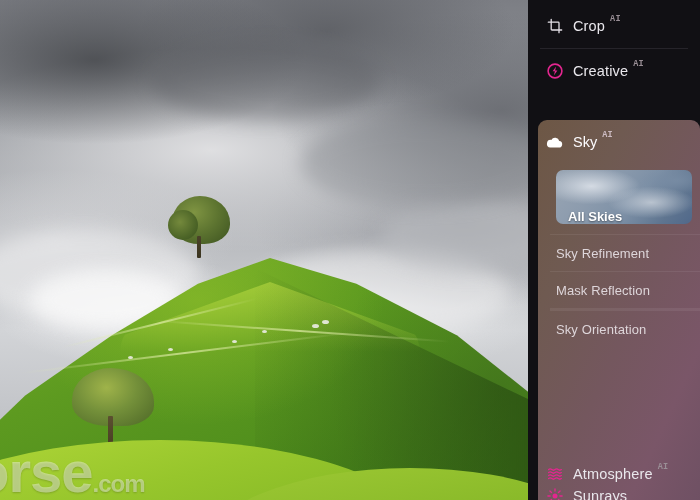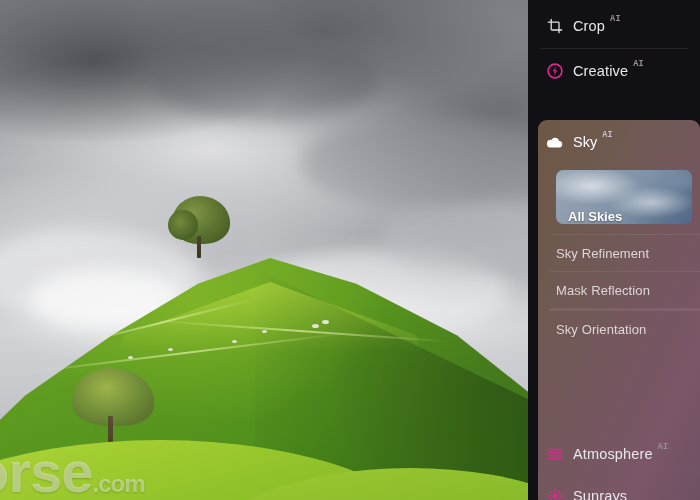--- a/index.html
+++ b/index.html
@@ -278,21 +278,21 @@
     <div class="sub-div"></div>
 
     <div class="sub-div"></div>
 
     <div class="sub-div"></div>
     <div class="sub-row">
       <span class="label">Sky Orientation</span>
     </div>
   </div>
 
-  <div class="row" style="position:absolute;left:0;top:432px;width:158px;">
+  <div class="row" style="position:absolute;left:0;top:452px;width:158px;">
     <span class="icon">
       <svg width="16" height="14" viewBox="0 0 16 14" stroke="#e3268f" stroke-width="1.25" fill="none" stroke-linecap="round">
         <path d="M1.6 2.6 q1.6-1.3 3.2 0 t3.2 0 t3.2 0 t3.2 0"></path>
         <path d="M1.6 5.6 q1.6-1.3 3.2 0 t3.2 0 t3.2 0 t3.2 0"></path>
         <path d="M1.6 8.6 q1.6-1.3 3.2 0 t3.2 0 t3.2 0 t3.2 0"></path>
         <path d="M1.6 11.6 q1.6-1.3 3.2 0 t3.2 0 t3.2 0 t3.2 0"></path>
       </svg>
     </span>
     <span class="label">Atmosphere</span>
     <span class="ai-badge">AI</span>

